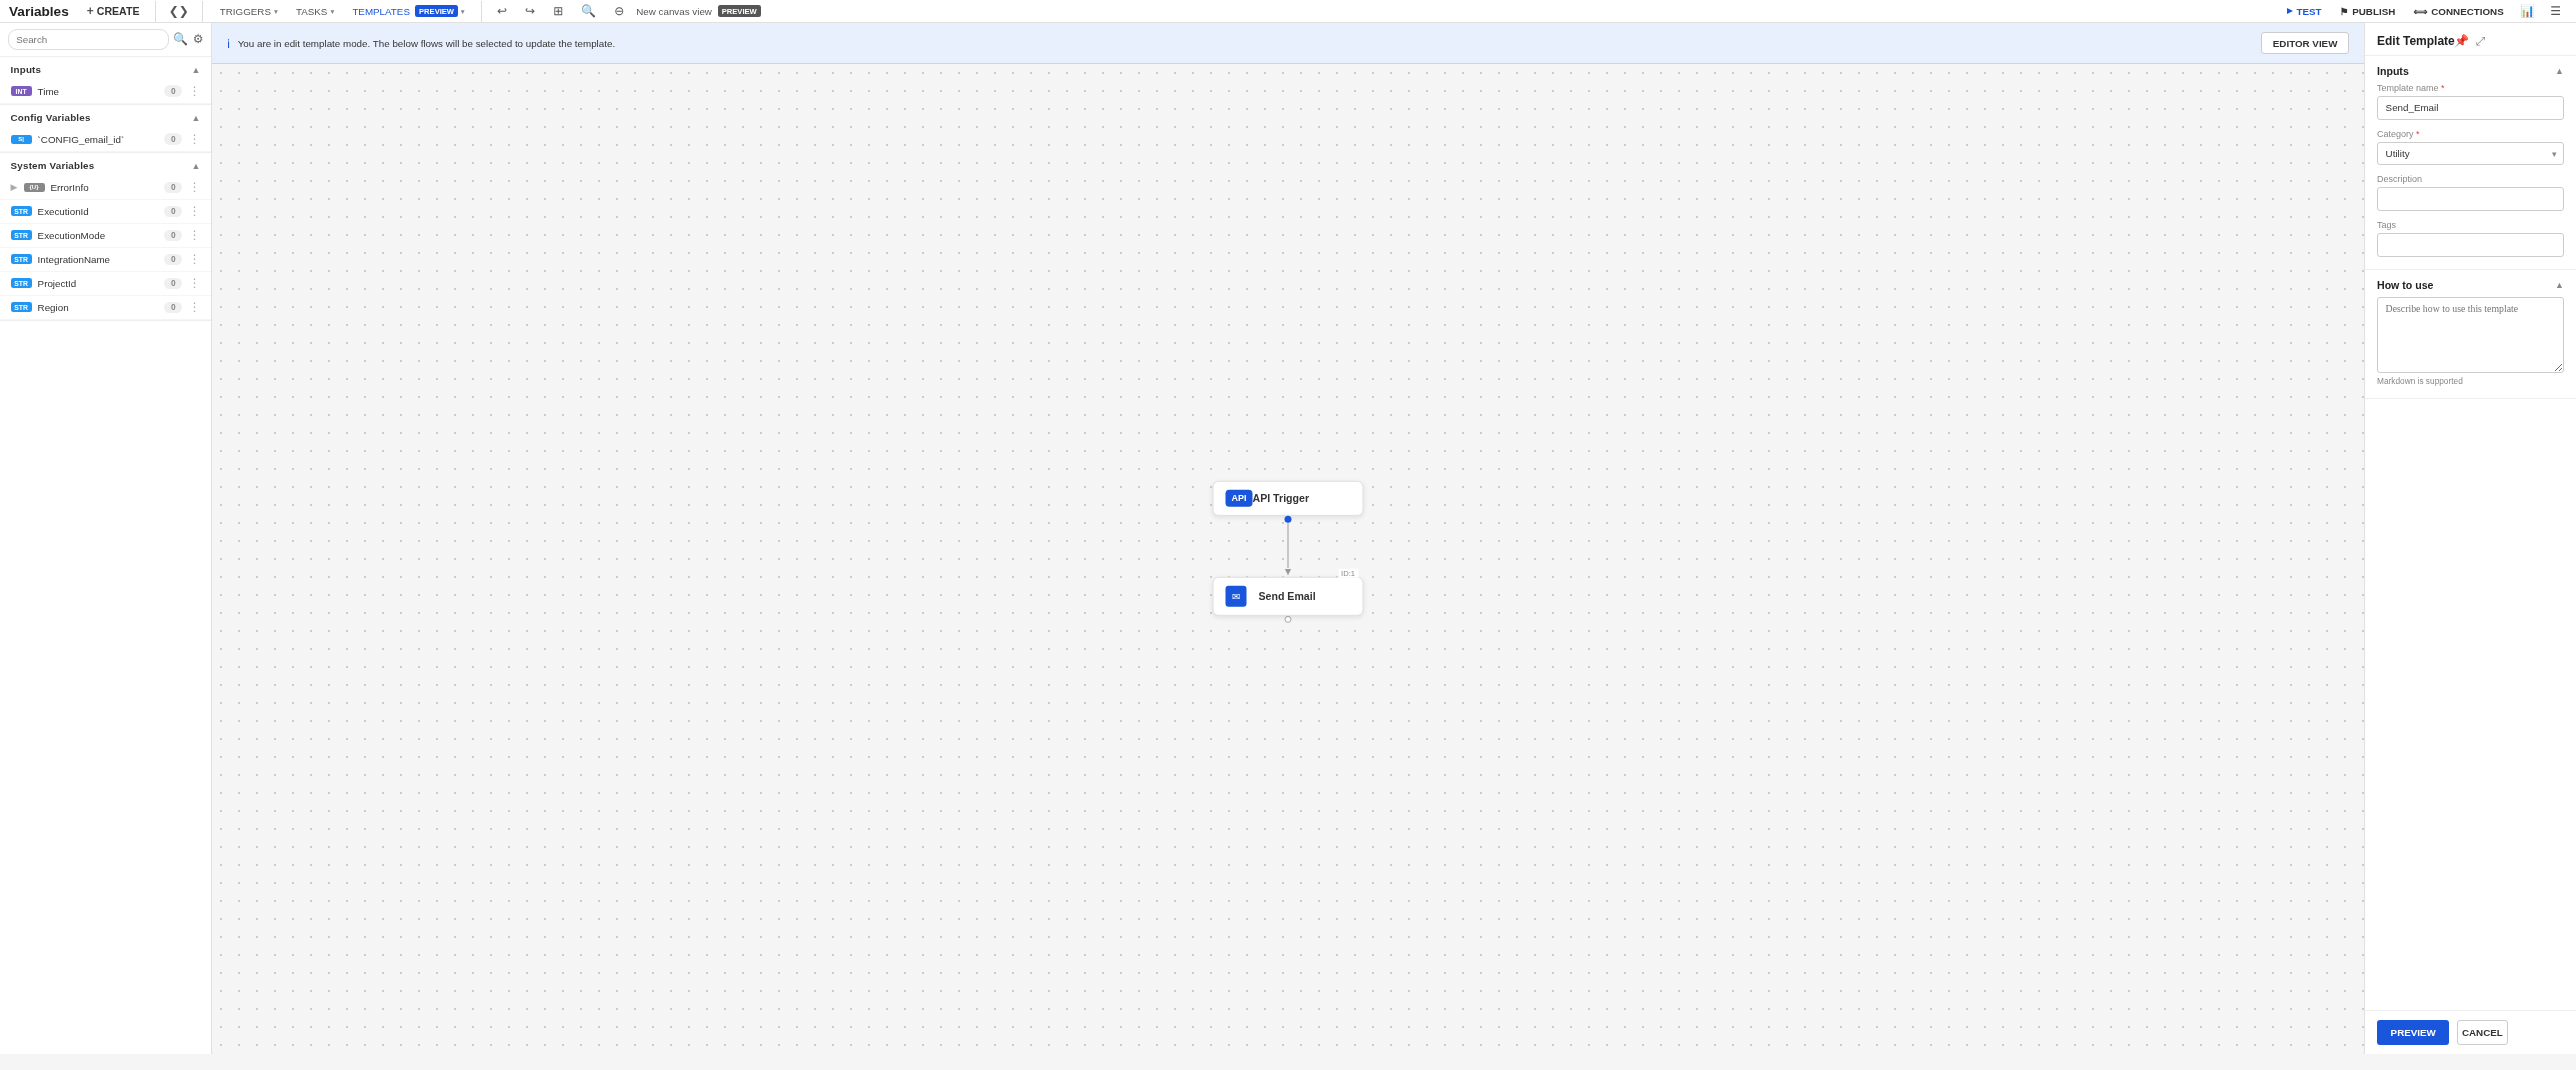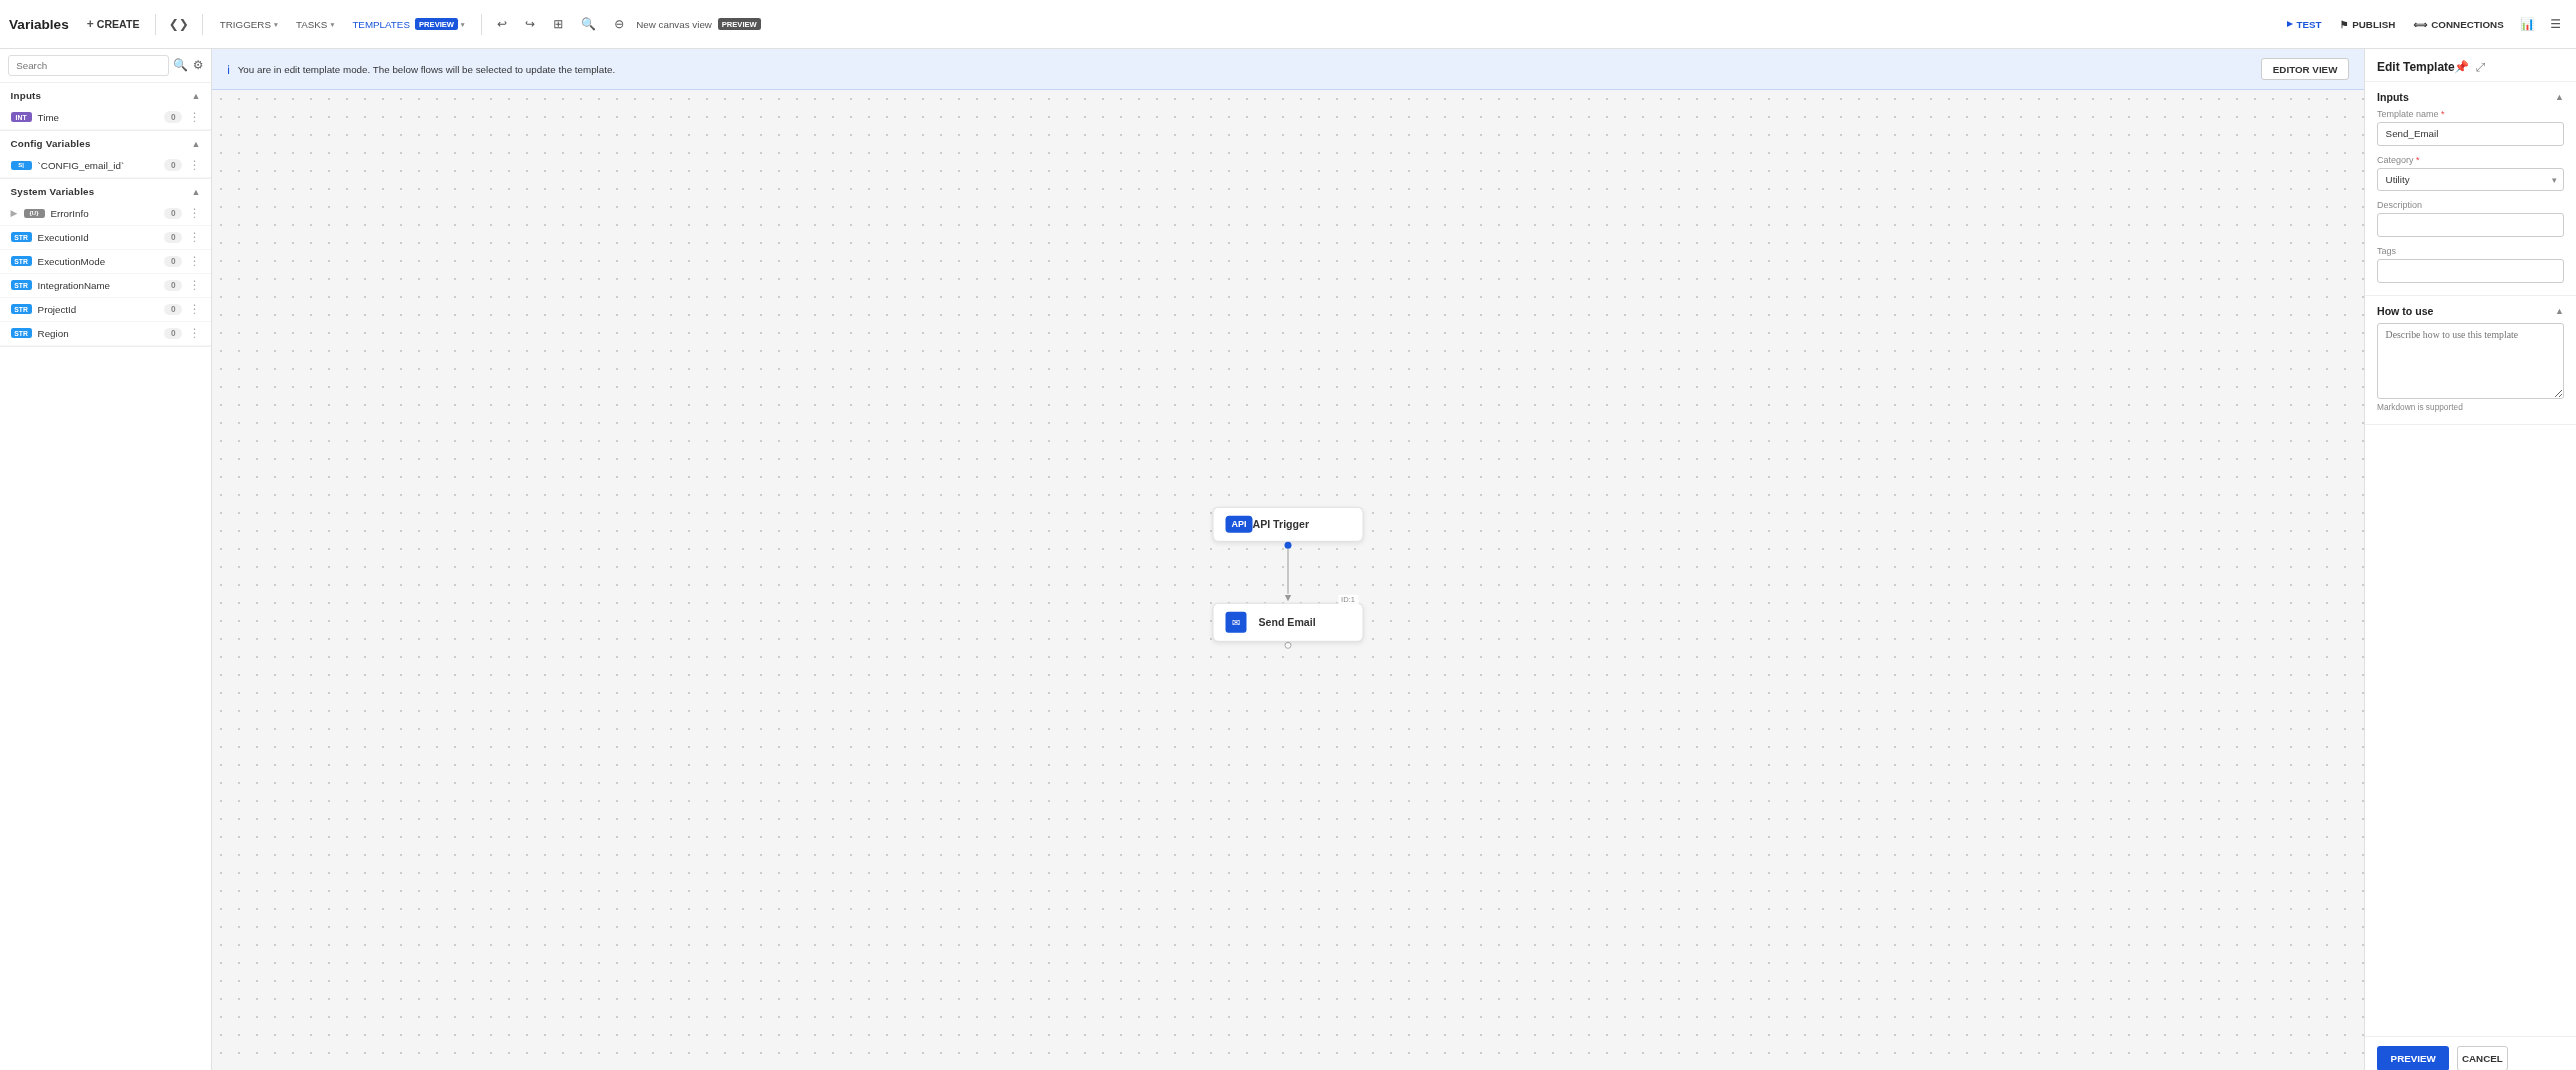--- a/index.html
+++ b/index.html
@@ -1,20 +1,20 @@
 <!DOCTYPE html>
 <html style="font-size:12px"><head>
   <meta charset="utf-8">
   <style>
     * { box-sizing: border-box; margin: 0; padding: 0; }
     body { font-family: -apple-system, BlinkMacSystemFont, 'Segoe UI', sans-serif; background: #f5f5f5; overflow: hidden; }
 
     
     .topbar {
-      display: flex; align-items: center; height: 49px;
+      display: flex; align-items: center; height: 23px;
       background: #fff; border-bottom: 0.8px solid #e0e0e0;
       padding: 0 9px; gap: 6px; flex-shrink: 0;
     }
     .topbar-title { font-size: 13.6px; font-weight: 600; color: #222; margin-right: 6px; }
     .topbar-create-btn {
       display: flex; align-items: center; gap: 3px;
       border: none; background: none; font-size: 10.6px; font-weight: 600;
       color: #333; cursor: pointer; padding: 3px 6px;
     }
     .topbar-create-btn .plus { font-size: 12px; color: #555; }
@@ -65,21 +65,21 @@
     
     .sidebar {
       width: 212px; background: #fff; border-right: 0.8px solid #e0e0e0;
       display: flex; flex-direction: column; flex-shrink: 0;
     }
     .sidebar-search-row {
       display: flex; align-items: center; padding: 6px 7.6px; gap: 4.5px;
       border-bottom: 0.8px solid #eee;
     }
     .sidebar-search {
-      flex: 1; border: 0.8px solid #ddd; border-radius: 3px;
+      flex: 1; border: 0.8px solid #ddd; border-radius: 9px;
       padding: 3.8px 7.6px; font-size: 9.8px; outline: none;
     }
     .sidebar-filter-btn { background: none; border: none; cursor: pointer; color: #666; font-size: 12px; }
 
     .section-header {
       display: flex; align-items: center; justify-content: space-between;
       padding: 7.6px 10.6px 4.5px; cursor: pointer;
     }
     .section-title { font-size: 9.8px; font-weight: 700; color: #333; letter-spacing: 0.2px; }
     .section-toggle { color: #888; font-size: 9px; }

